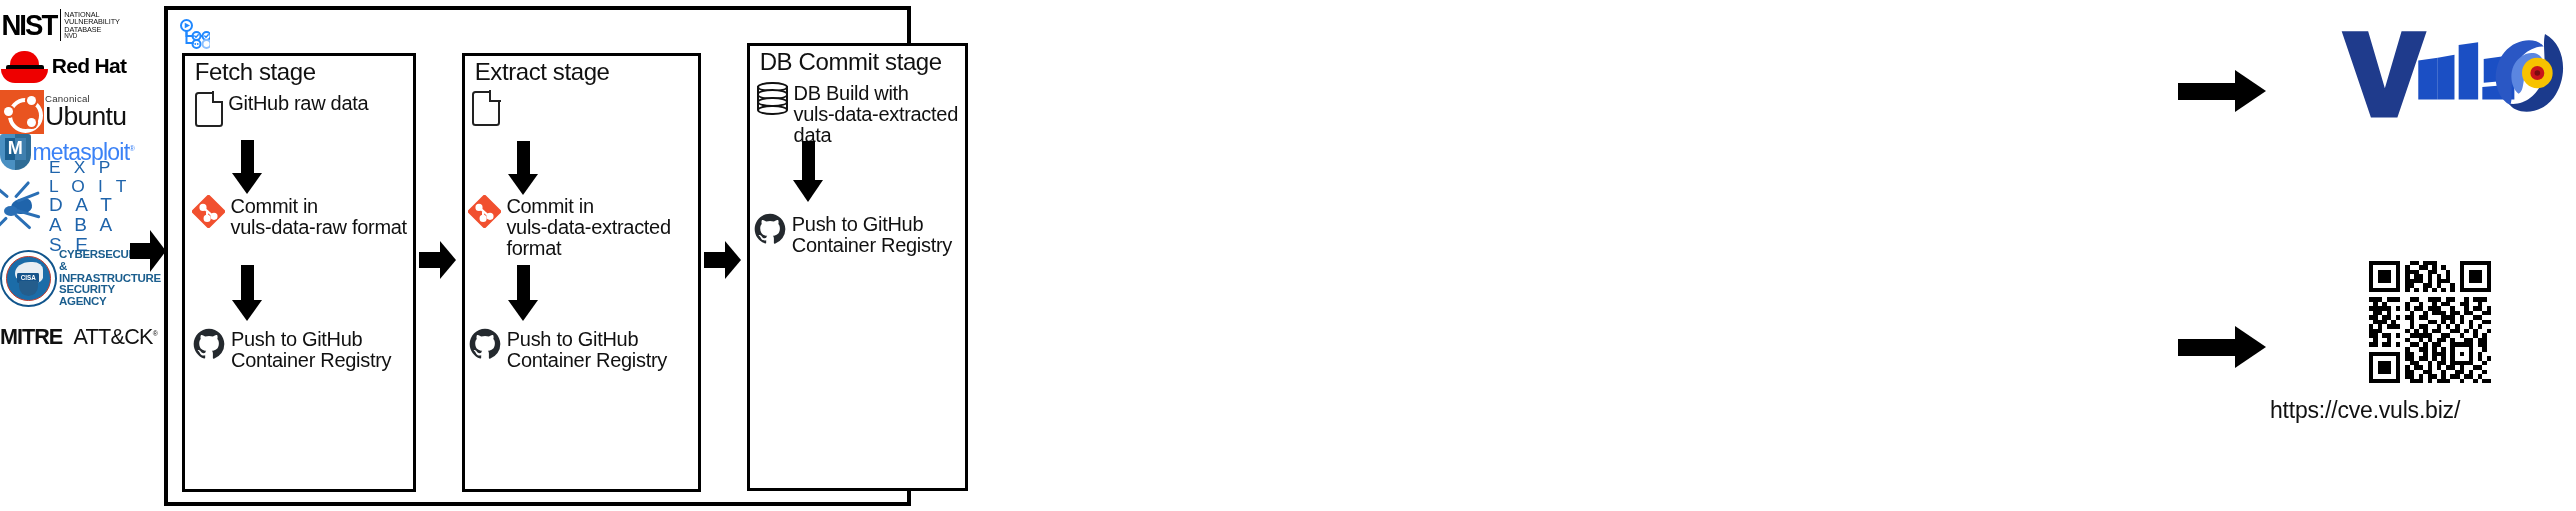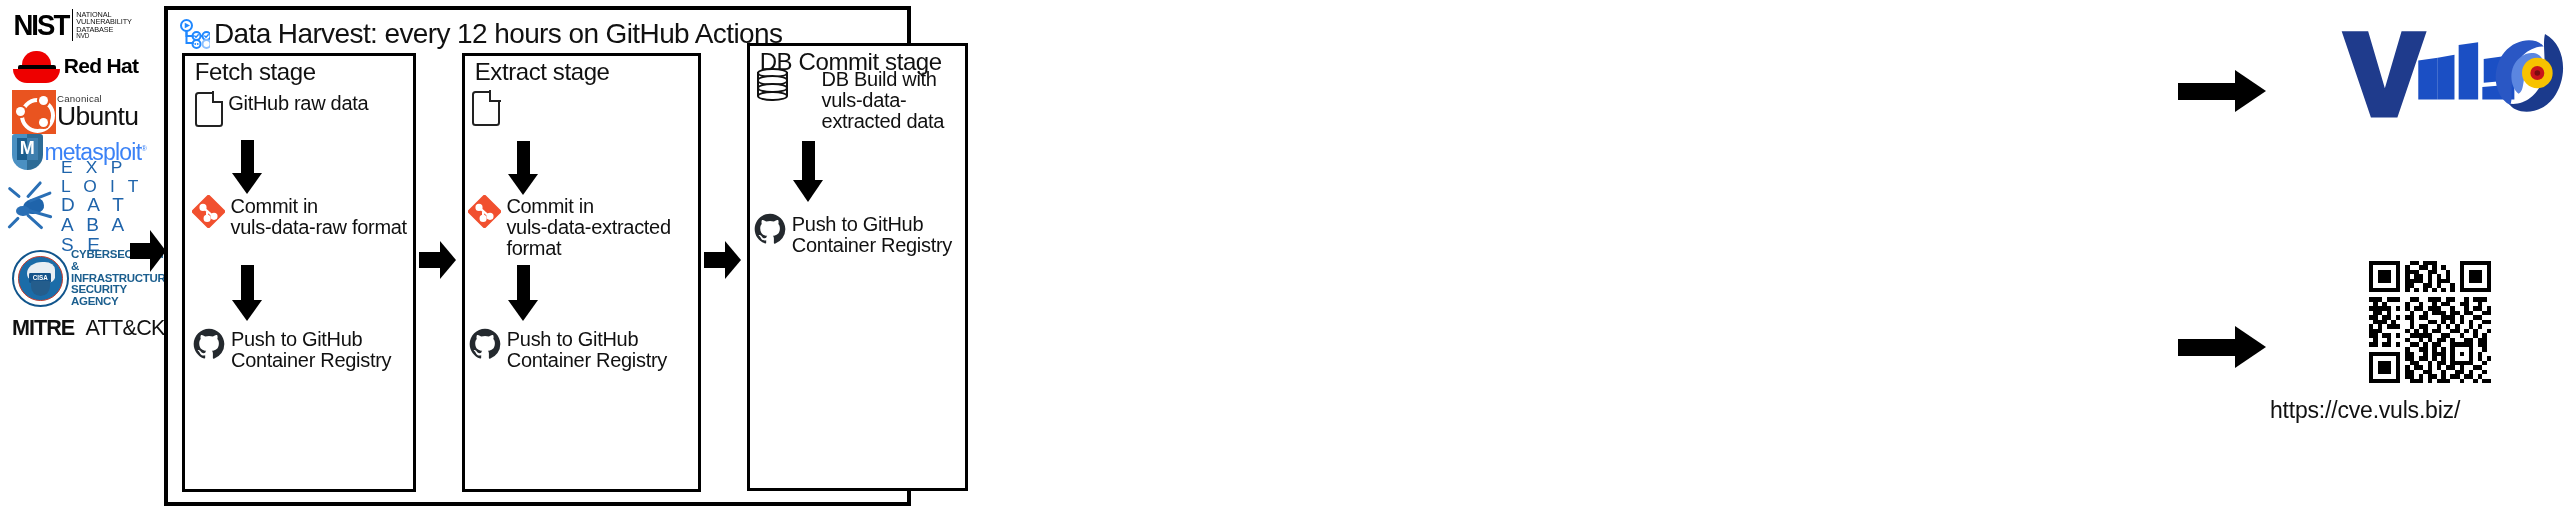--- a/index.html
+++ b/index.html
@@ -1,21 +1,21 @@
 <!DOCTYPE html>
 <html style="font-size:11px"><head>
 <meta charset="utf-8">
 <style>
   html,body{margin:0;padding:0;background:#ffffff;}
   body{width:2576px;height:512px;font-family:"Liberation Sans",sans-serif;overflow:hidden;}
   #root{position:relative;width:2576px;height:512px;background:#fff;}
 
   
   #sources{position:absolute;left:0;top:0;width:134px;height:512px;}
-  .logo-row{position:absolute;left:12px;}
+  .logo-row{position:absolute;left:0;}
 
   
   #nist{top:4.2px;width:134px;height:42px;display:flex;align-items:center;}
   .nist-mark{font-size:29px;font-weight:bold;letter-spacing:-2.1px;color:#000;
     font-family:"Liberation Sans",sans-serif;font-stretch:condensed;transform:scaleX(.95);}
   .nist-bar{width:1.4px;height:32px;background:#000;margin:0 3.5px 0 2.1px;}
   .nist-txt{display:flex;flex-direction:column;justify-content:center;line-height:1.0;}
   .nist-txt span{font-size:7.3px;font-weight:normal;letter-spacing:-0.1px;color:#111;}
   .nist-txt span.small{font-size:6.3px;}
 
@@ -72,21 +72,21 @@
   .cisa-seal .eagle{position:absolute;left:12.5px;top:9.7px;width:28px;height:21px;background:#e8eef3;
     border-radius:60% 40% 30% 50%;}
   .cisa-seal .plate{position:absolute;left:15.3px;top:21px;width:22px;height:9.7px;background:#16548a;
     border-radius:1.4px;color:#fff;font-size:6.3px;font-weight:bold;text-align:center;line-height:9.7px;}
   .cisa-seal .shield{position:absolute;left:16.7px;top:29px;width:19.5px;height:15.3px;background:#245d8c;
     border-radius:1.4px 1.4px 9.7px 9.7px;}
   .cisa-txt{line-height:1.02;margin-left:2.1px;color:#1b5e8e;font-weight:bold;}
   .cisa-txt div{font-size:11.5px;letter-spacing:-0.3px;}
 
   
-  #mitre{top:315px;width:134px;height:35px;display:flex;align-items:flex-start;}
+  #mitre{top:315px;width:134px;height:35px;display:flex;align-items:flex-end;}
   .mitre-w{font-size:21.6px;font-weight:bold;color:#111;letter-spacing:-1px;}
   .mitre-sep{width:1.4px;height:22px;background:#999;margin:0 5.6px;}
   .attck-w{font-size:21.6px;font-weight:500;color:#111;letter-spacing:-0.7px;}
   .attck-reg{font-size:7px;vertical-align:super;}
 
   
   .bigarrow{position:absolute;}
   .bigarrow .shaft{position:absolute;background:#000;}
   .bigarrow .head{position:absolute;width:0;height:0;border-style:solid;
     border-color:transparent transparent transparent #000;}
@@ -240,21 +240,20 @@
         <circle cx="37" cy="36" r="8" fill="none" stroke="#2088ff" stroke-width="4"></circle>
         <path d="M33.5 36 l2.5 2.5 l4.5 -5" fill="none" stroke="#2088ff" stroke-width="3" stroke-linecap="round"></path>
         <path d="M45 36 H50" stroke="#2088ff" stroke-width="4"></path>
         <circle cx="57" cy="36" r="8" fill="none" stroke="#2088ff" stroke-width="4"></circle>
         <path d="M53.5 36 l2.5 2.5 l4.5 -5" fill="none" stroke="#2088ff" stroke-width="3" stroke-linecap="round"></path>
         <circle cx="37" cy="52" r="8" fill="none" stroke="#2088ff" stroke-width="4"></circle>
         <circle cx="34.5" cy="52" r="1.8" fill="#2088ff"></circle>
           <circle cx="39.5" cy="52" r="1.8" fill="#2088ff"></circle>
         <circle cx="57" cy="52" r="8" fill="none" stroke="#8cc0ff" stroke-width="4"></circle>
       </svg>
-      <span id="harvest-title">Data Harvest: every 12 hours on GitHub Actions</span>
     </div>
 
     <div class="stage" id="fetch-box" style="left:14px;top:43px;width:234px;height:439px;">
       <div class="stage-title">Fetch stage</div>
 
       <div class="step" style="left:9.7px;top:36px;width:216px;">
         <span class="step-icon doc-ic">
           <span class="pg"></span>
             <span class="fold"></span>
         </span>
@@ -353,21 +352,21 @@
     </div>
 
     <div class="bigarrow" style="left:536px;top:231px;width:40px;height:39px;">
       <span class="shaft" style="left:0;top:11px;width:24px;height:16.7px;"></span>
       <span class="head" style="left:21px;top:0;border-width:19.5px 0 19.5px 16.7px;"></span>
     </div>
 
     <div class="stage" id="dbbuild-box" style="left:579px;top:33px;width:221px;height:448px;">
       <div class="stage-title">DB Commit stage</div>
 
-      <div class="step" style="left:7px;top:22px;width:214px;gap:28px;">
+      <div class="step" style="left:7px;top:36px;width:214px;">
         <span class="step-icon db-ic">
           <span class="side"></span>
           <span class="el" style="top:0;"></span>
           <span class="el" style="top:7.7px;"></span>
           <span class="el" style="top:15.3px;"></span>
           <span class="el" style="top:23px;"></span>
         </span>
         <span class="step-label">DB Build with
 vuls-data-extracted data</span>
       </div>

